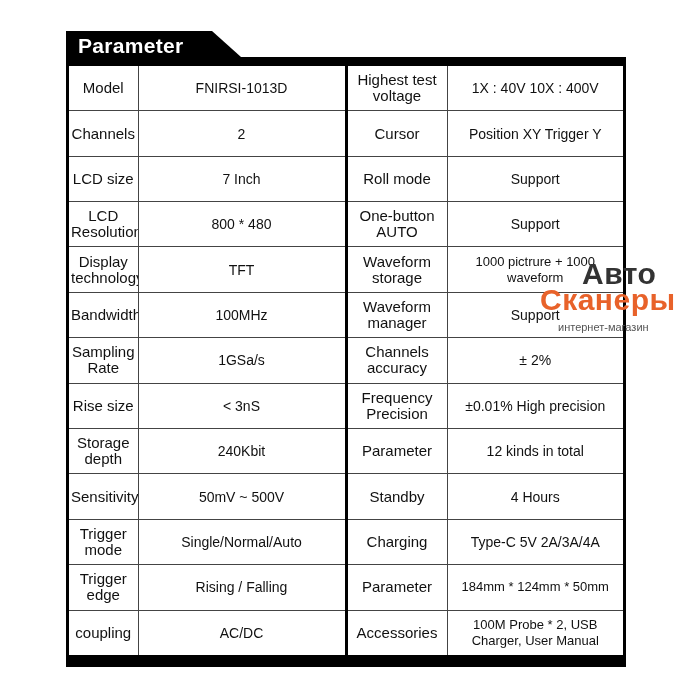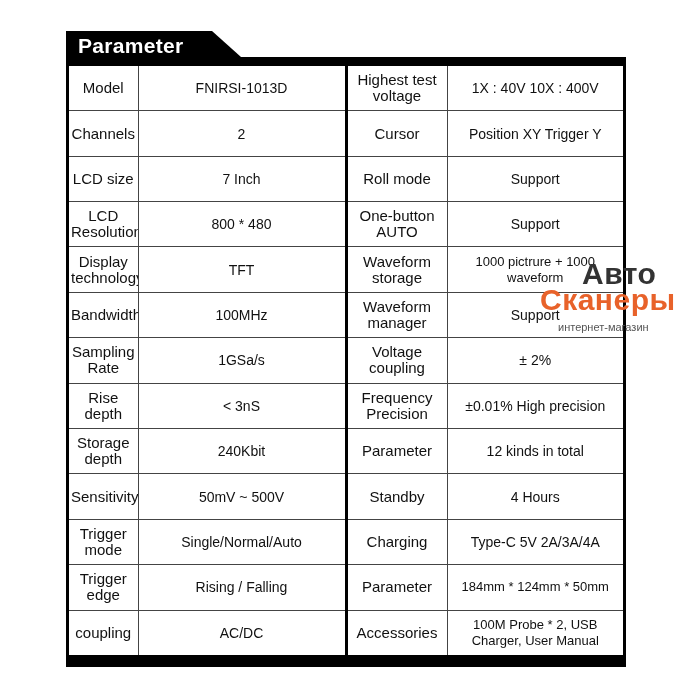--- a/index.html
+++ b/index.html
@@ -105,25 +105,25 @@
       </tr>
       <tr>
         <td class="lbl">Bandwidth</td>
         <td class="val divider-right">100MHz</td>
         <td class="lbl">Waveform manager</td>
         <td class="val">Support</td>
       </tr>
       <tr>
         <td class="lbl">Sampling Rate</td>
         <td class="val divider-right">1GSa/s</td>
-        <td class="lbl">Voltage coupling</td>
+        <td class="lbl">Channels accuracy</td>
         <td class="val">± 2%</td>
       </tr>
       <tr>
-        <td class="lbl">Rise depth</td>
+        <td class="lbl">Rise size</td>
         <td class="val divider-right">&lt; 3nS</td>
         <td class="lbl">Frequency Precision</td>
         <td class="val">±0.01% High precision</td>
       </tr>
       <tr>
         <td class="lbl">Storage depth</td>
         <td class="val divider-right">240Kbit</td>
         <td class="lbl">Parameter</td>
         <td class="val">12 kinds in total</td>
       </tr>

